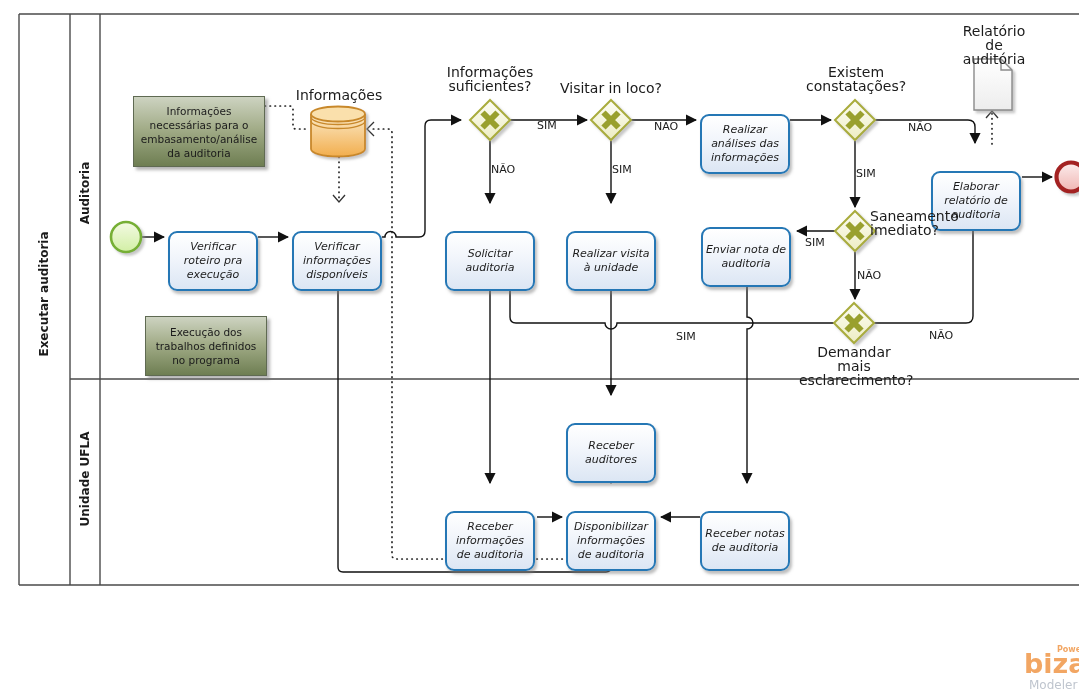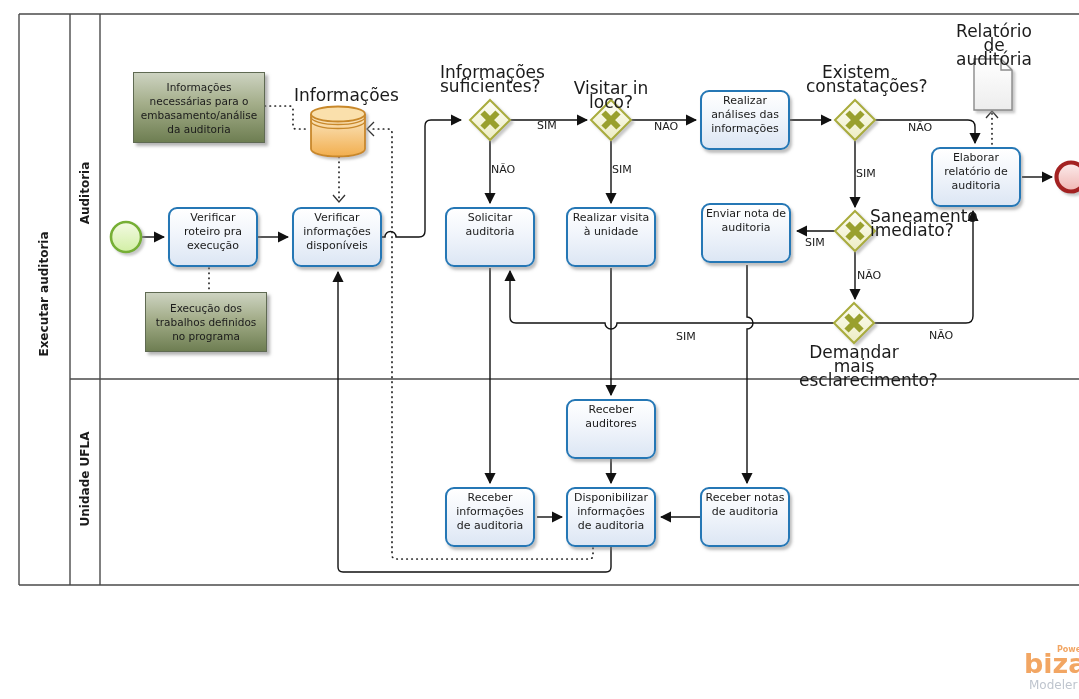--- a/index.html
+++ b/index.html
@@ -1,29 +1,29 @@
 <!DOCTYPE html>
 <html><head>
 <meta charset="utf-8">
 <style>
   html,body{margin:0;padding:0;background:#fff;overflow:hidden;}
   #page{position:relative;width:1079px;height:699px;background:#fff;
         font-family:"DejaVu Sans","Liberation Sans",sans-serif;color:#1b1b1b;}
   svg{position:absolute;left:0;top:0;z-index:1;}
-  .node{position:absolute;z-index:2;box-sizing:border-box;}
+  .node{position:absolute;z-index:2;box-sizing:border-box;margin-top:24px;}
   .task{width:90px;height:60px;border:2px solid #2577B5;border-radius:9px;
         background:linear-gradient(180deg,#ffffff 0%,#f1f5fb 45%,#dce6f4 100%);
         box-shadow:2px 3px 3px rgba(125,125,125,.5);
-        display:flex;justify-content:center;text-align:center;
-        font-size:11px;line-height:14px;padding:2px;}
+        display:flex;align-items:center;justify-content:center;text-align:center;
+        font-size:11px;line-height:14px;padding:2px;font-style:italic;}
   .anno{border:1px solid #5f6a52;background:linear-gradient(180deg,#cdd3c1 0%,#a3ad89 45%,#6e7e52 100%);
         box-shadow:3px 3px 3px rgba(120,120,120,.55);
         display:flex;align-items:center;justify-content:center;text-align:center;
         font-size:10.5px;line-height:14px;padding:2px 4px;}
-  .glabel,.nlabel{position:absolute;z-index:3;font-size:17px;line-height:14px;text-align:center;}
+  .glabel,.nlabel{position:absolute;z-index:3;font-size:14px;line-height:14px;text-align:center;}
   .elabel{position:absolute;z-index:3;font-size:11px;white-space:nowrap;}
   .rot{position:absolute;z-index:2;font-weight:bold;font-size:12px;text-align:center;
        transform:rotate(-90deg);white-space:nowrap;}
   .logo-big{position:absolute;z-index:3;font-size:27px;font-weight:bold;color:#F2A663;
             letter-spacing:0px;white-space:nowrap;}
   .logo-pow{position:absolute;z-index:3;font-size:8px;font-weight:bold;color:#F2A663;white-space:nowrap;}
   .logo-sub{position:absolute;z-index:3;font-size:12px;color:#BFC5CE;white-space:nowrap;}
 </style>
 </head>
 <body>

